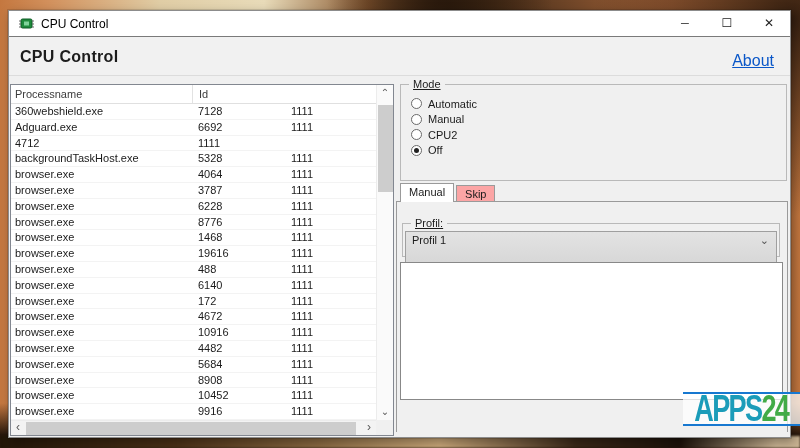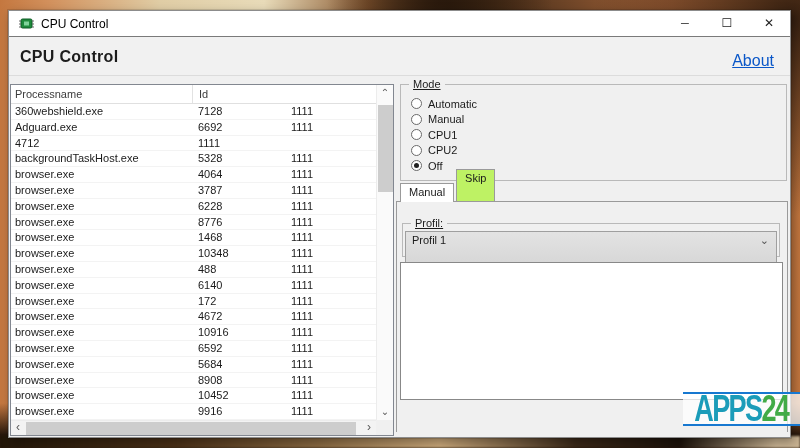--- a/index.html
+++ b/index.html
@@ -65,21 +65,21 @@
   .groupbox { position:absolute; border:1px solid #b9b9b9; }
   .groupbox > .gb-label { position:absolute; top:-7px; left:8px; background:#f0f0f0; padding:0 4px; font-size:11px; color:#1b1b1b;text-decoration:underline; }
   .mode-group { left:391px; top:73px; width:387px; height:97px; }
   .radio-row { display:flex; align-items:center; height:15.5px; margin-left:10px; }
   .radio-row:first-of-type { margin-top:11px; }
   .radio { width:11px; height:11px; border:1px solid #6a6a6a; border-radius:50%; background:#fff; margin-right:6px; position:relative; }
   .radio.selected::after { content:""; position:absolute; left:2px; top:2px; width:5px; height:5px; border-radius:50%; background:#222; }
   .radio-label { font-size:11px; color:#1b1b1b; }
 
   .tabstrip { position:absolute; left:391px; top:172px; height:19px; display:flex; align-items:flex-end; }
-  .tab { font-size:11px; color:#1b1b1b; padding:2px 8px 3px 8px; background:#bef264; border:1px solid #9a9a9a; border-bottom:none; height:33px; margin-right:2px; }
+  .tab { font-size:11px; color:#1b1b1b; padding:2px 8px 3px 8px; background:#fca5a5; border:1px solid #9a9a9a; border-bottom:none; height:17px; margin-right:2px; }
   .tab.active { background:#fff; height:19px; position:relative; z-index:3; }
 
   .tabpage { position:absolute; left:387px; top:190px; width:392px; height:231px; background:#f0f0f0; border:1px solid #9a9a9a; border-bottom:none; z-index:1; }
   .profil-group { left:5px; top:21px; width:378px; height:34px;padding-left:32px; }
   .combobox { position:absolute; left:2px; top:7px; right:2px; height:36px; background:linear-gradient(#e3e3e3,#d6d6d6); border:1px solid #9f9f9f; font-size:11px; color:#1b1b1b; line-height:17px; padding-left:6px; }
   .combo-chevron { position:absolute; right:7px; top:0px; color:#555; font-size:11px; }
   .bigbox { position:absolute; left:3px; top:60px; width:383px; height:138px; background:#fff; border:1px solid #888; }
 
   .options-btn { position:absolute; left:707px; top:394px; width:48px; height:20px; background:#e1e1e1; border:1px solid #adadad; font-size:11px; color:#333; text-align:center; line-height:18px; }
 
@@ -176,21 +176,21 @@
         </div>
 
         <div class="lv-row lv-grid">
           <div>browser.exe</div>
           <div>1468</div>
           <div>1111</div>
         </div>
 
         <div class="lv-row lv-grid">
           <div>browser.exe</div>
-          <div>10348</div>
+          <div>19616</div>
           <div>1111</div>
         </div>
 
         <div class="lv-row lv-grid">
           <div>browser.exe</div>
           <div>488</div>
           <div>1111</div>
         </div>
 
         <div class="lv-row lv-grid">
@@ -212,21 +212,21 @@
         </div>
 
         <div class="lv-row lv-grid">
           <div>browser.exe</div>
           <div>10916</div>
           <div>1111</div>
         </div>
 
         <div class="lv-row lv-grid">
           <div>browser.exe</div>
-          <div>6592</div>
+          <div>4482</div>
           <div>1111</div>
         </div>
 
         <div class="lv-row lv-grid">
           <div>browser.exe</div>
           <div>5684</div>
           <div>1111</div>
         </div>
 
         <div class="lv-row lv-grid">
@@ -272,24 +272,20 @@
       <div class="radio-row">
         <span class="radio"></span>
         <span class="radio-label">Automatic</span>
       </div>
 
       <div class="radio-row">
         <span class="radio"></span>
         <span class="radio-label">Manual</span>
       </div>
 
-      <div class="radio-row">
-        <span class="radio"></span>
-        <span class="radio-label">CPU1</span>
-      </div>
 
       <div class="radio-row">
         <span class="radio"></span>
         <span class="radio-label">CPU2</span>
       </div>
 
       <div class="radio-row">
         <span class="radio selected"></span>
         <span class="radio-label">Off</span>
       </div>

